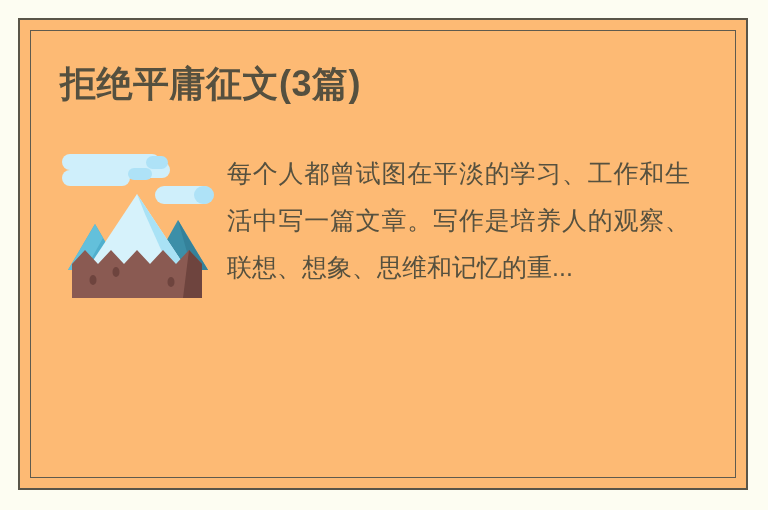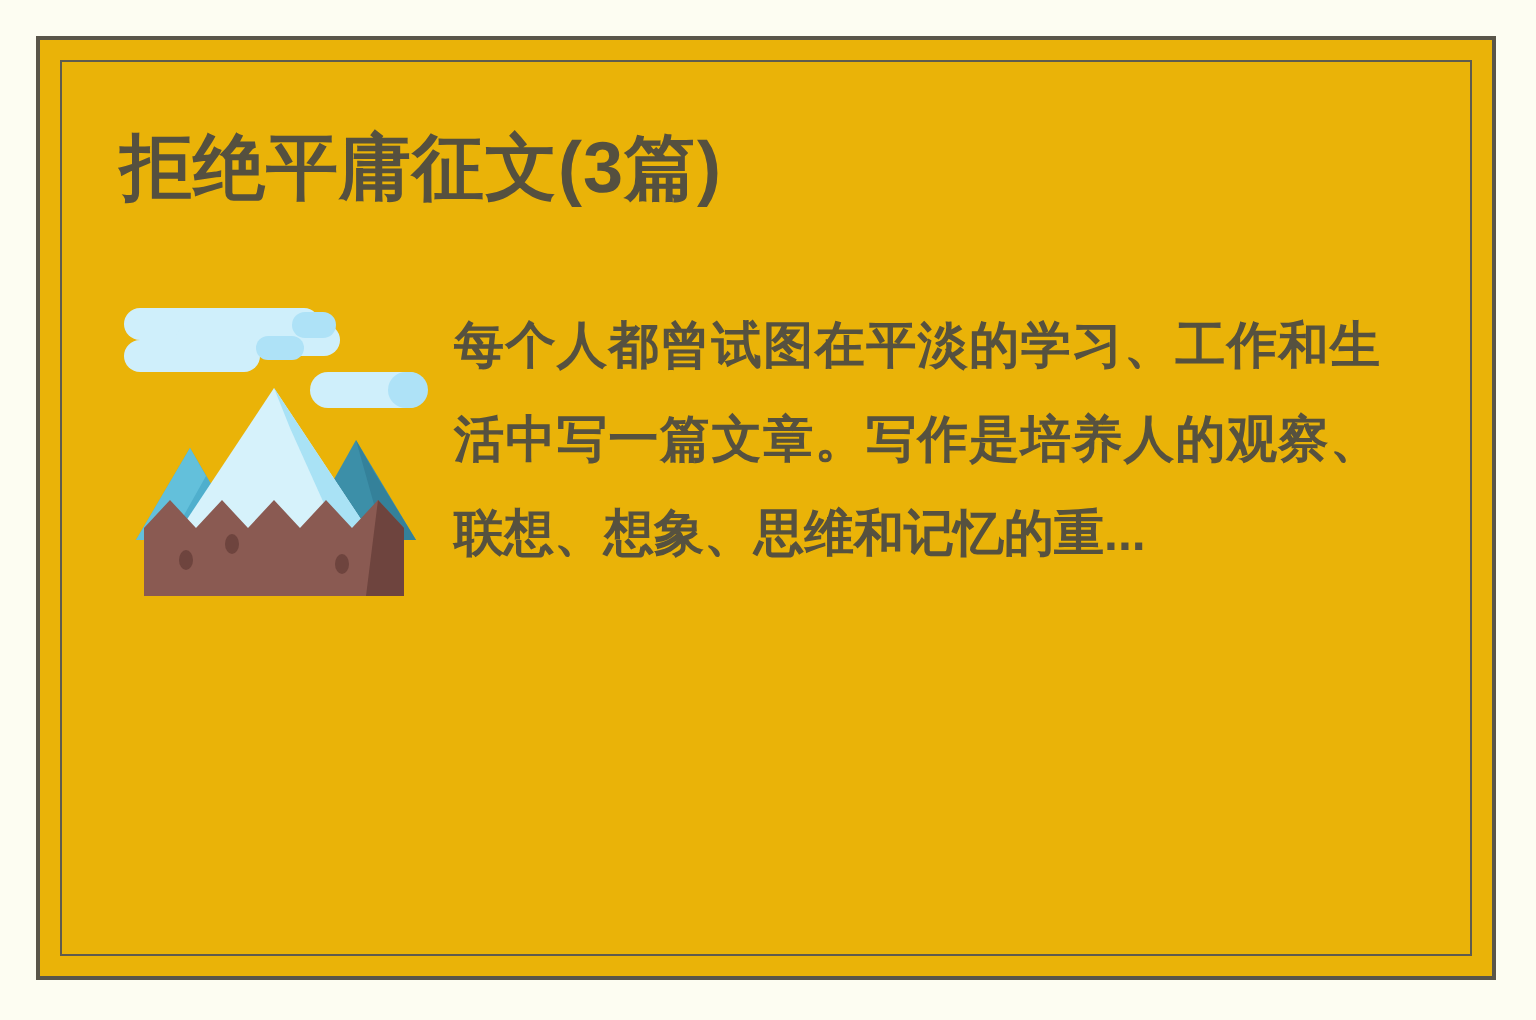--- a/index.html
+++ b/index.html
@@ -16,21 +16,21 @@
 
   
   #article-card {
     position: absolute;
     left: 18px;
     top: 18px;
     width: 730px;
     height: 472px;
     border: 2px solid #595549;
     box-sizing: border-box;
-    background: #eab308;
+    background: #fdba74;
   }
   #article-card-inner {
     position: absolute;
     left: 10px;
     top: 10px;
     right: 10px;
     bottom: 10px;
     border: 1px solid #5f5b4e;
     box-sizing: border-box;
   }
@@ -72,21 +72,21 @@
     width: 155px;
     height: 148px;
   }
 
   
   #article-summary {
     margin: 0;
     font-size: 25px;
     line-height: 47px;
     color: #56513F;
-    font-weight: 700;
+    font-weight: 400;
     text-align: justify;
     text-justify: inter-ideograph;
     letter-spacing: 0px;
   }
 </style>
 </head>
 <body>
 
 <div id="article-card">
   <div id="article-card-inner"></div>

